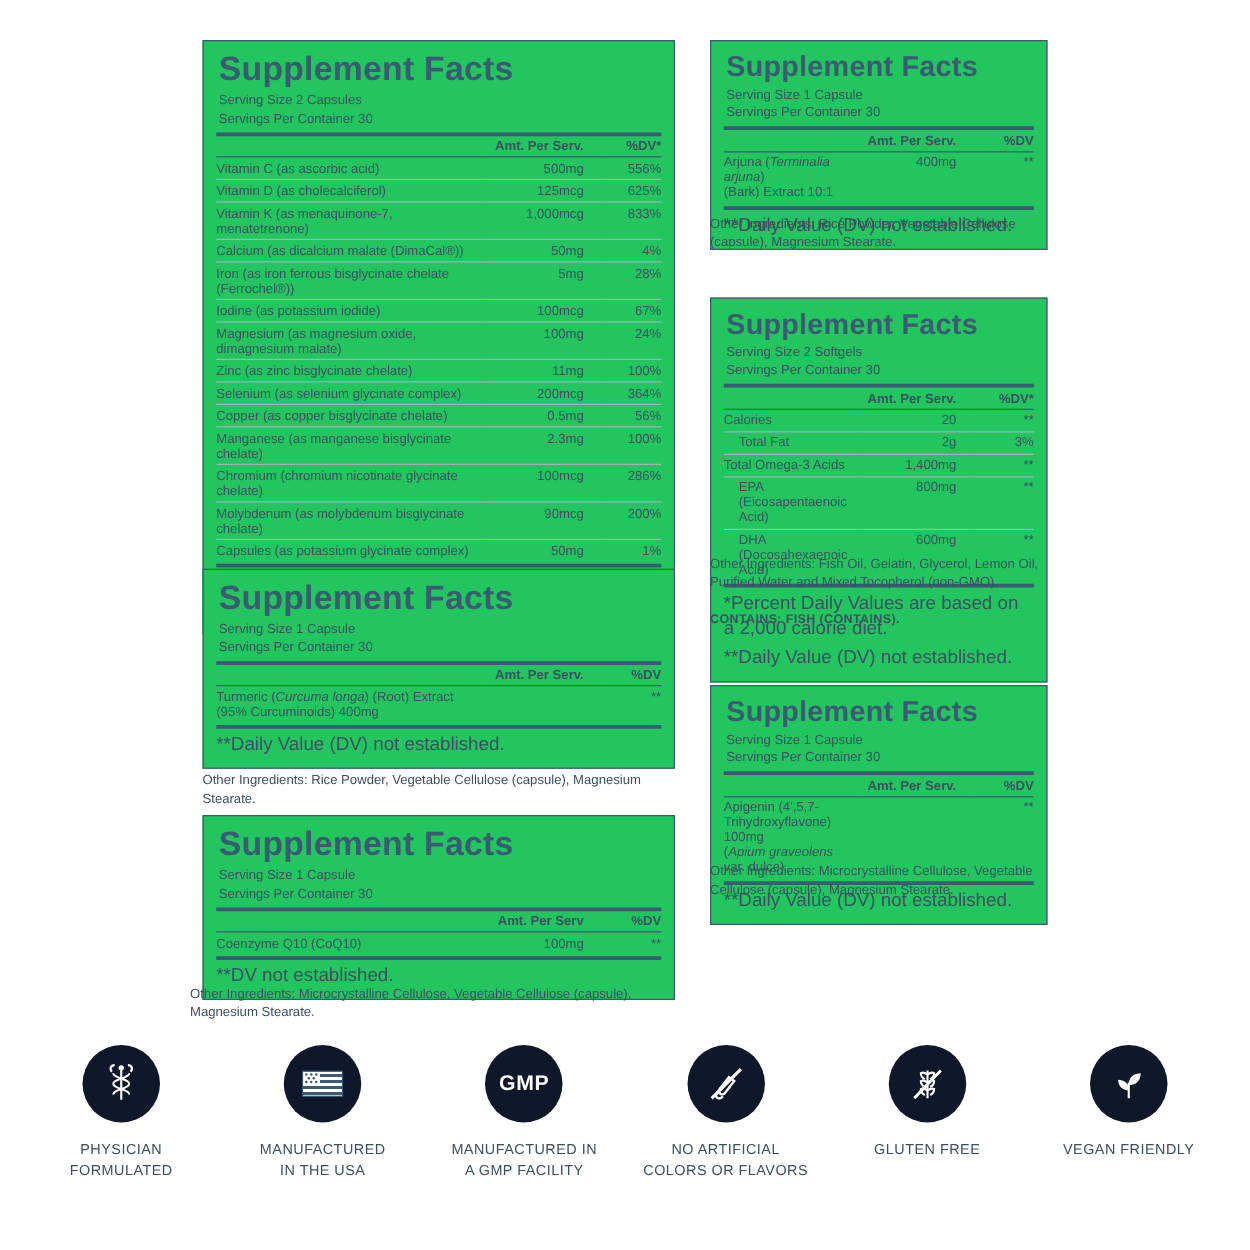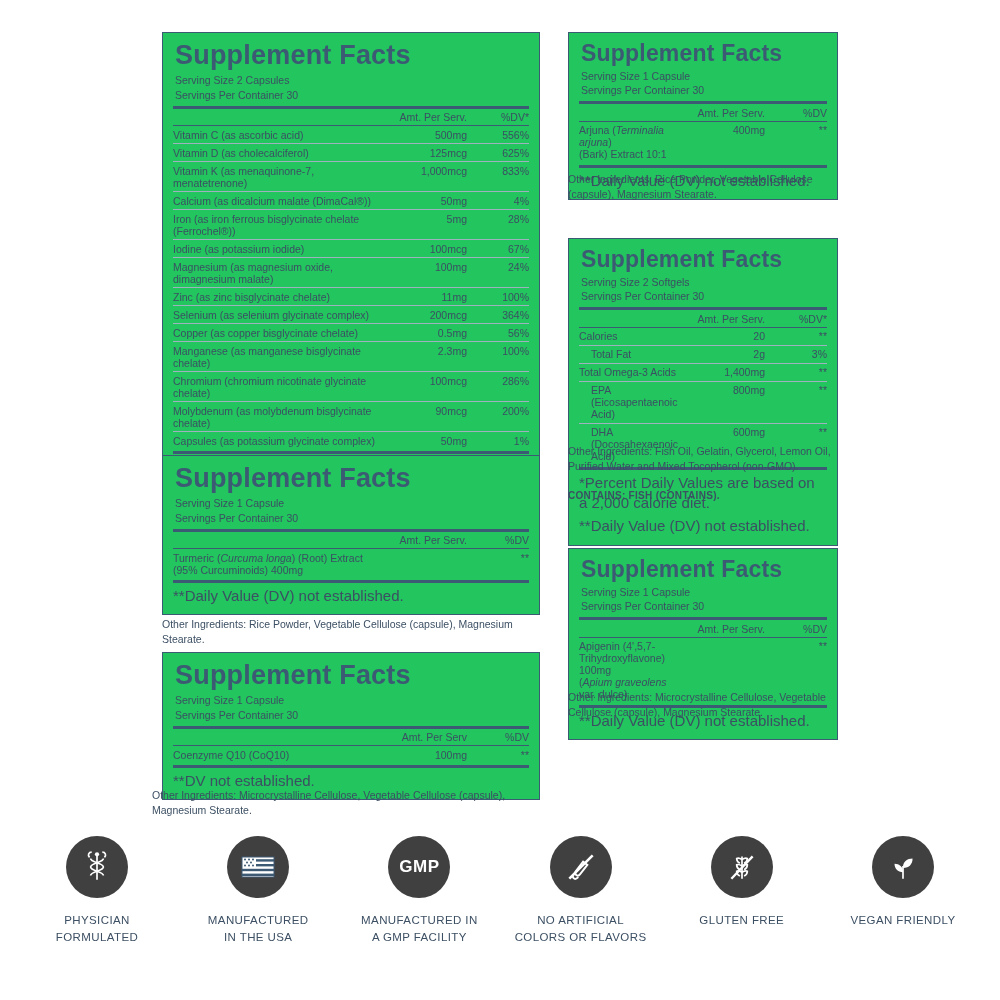--- a/index.html
+++ b/index.html
@@ -41,21 +41,21 @@
   table.facts {
     width: 100%;
     border-collapse: collapse;
     font-size: 10.5px;
     color: #3c4f63;
   }
   table.facts th, table.facts td {
     padding: 2.5px 0;
     vertical-align: top;
   }
-  table.facts th { font-weight: normal; }
+  table.facts th { font-weight: bold; }
   table.facts tr.hdr th {
     border-bottom: 1.6px solid #3c5a73;
     padding-bottom: 2px;
   }
   table.facts td.nm { text-align: left; padding-right: 6px; }
   table.facts td.amt, table.facts th.amt { text-align: right; width: 92px; padding-right: 14px; }
   table.facts td.dv, table.facts th.dv { text-align: right; width: 48px; }
   table.facts tr.line td { border-top: 1px solid #9fb0bf; }
   table.facts tr.first td { border-top: none; }
   .indent { padding-left: 12px !important; }
@@ -92,21 +92,21 @@
   }
   .badge {
     width: 150px;
     display: flex;
     flex-direction: column;
     align-items: center;
   }
   .badge .circle {
     width: 62px; height: 62px;
     border-radius: 50%;
-    background: #404040;
+    background: #0f172a;
     display: flex; align-items: center; justify-content: center;
     color: #fff;
   }
   .badge .cap {
     margin-top: 14px;
     font-size: 11.5px;
     font-weight: normal;
     letter-spacing: .4px;
     text-align: center;
     color: #3c4f63;

